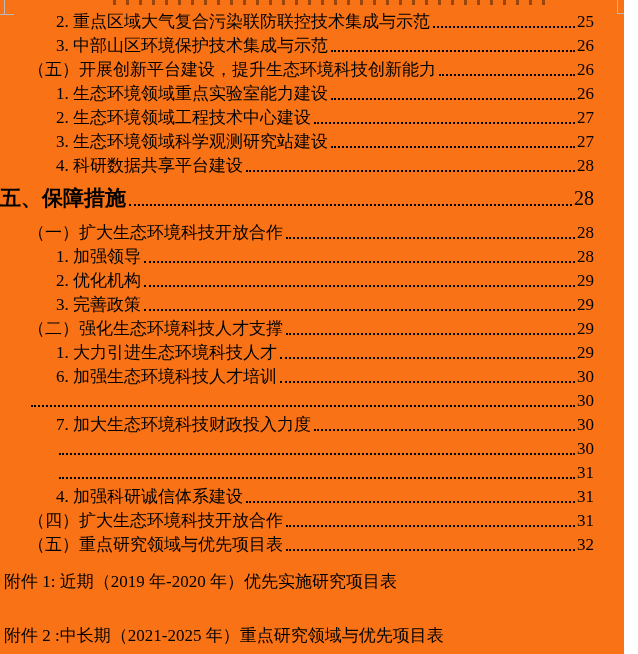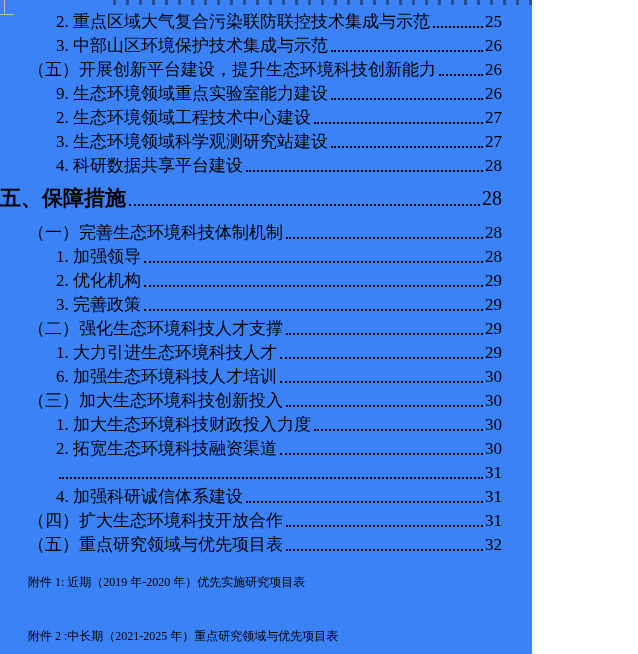--- a/index.html
+++ b/index.html
@@ -1,20 +1,20 @@
 <!DOCTYPE html>
 <html><head>
 <meta charset="utf-8">
 <style>
   html, body { margin: 0; padding: 0; background: #ffffff; }
   .page {
     position: relative;
-    width: 532px;
+    width: 624px;
     height: 654px;
-    background: #3b82f6;
+    background: #f97316;
     color: #000000;
     overflow: hidden;
     font-family: "Liberation Serif", serif;
   }
   
   .crop { position: absolute; background: #b9b9b9; }
   .crop.tl-v { left: 4px;   top: 0;    width: 1px;  height: 14px; }
   .crop.tl-h { left: 0;     top: 14px; width: 14px; height: 1px; }
   .crop.tr-v { left: 617px; top: 0;    width: 1px;  height: 13px; }
   .crop.tr-h { left: 617px; top: 13px; width: 21px; height: 1px; }
@@ -53,25 +53,24 @@
     line-height: 30px;
     font-size: 21px;
     margin: 5px 0 8px 0;
   }
   .row.lvl1 .label  { font-weight: bold; }
   .row.lvl1 .pagenum { font-size: 20px; }
   .row.lvl1 .leader { margin-bottom: 7px; }
 
   .attachment {
     padding-left: 4px;
-    font-size: 12px;
+    font-size: 17px;
     line-height: 24px;
     margin-top: 13px;
     white-space: nowrap;
-    margin-left: 24px;
   }
   .attachment + .attachment { margin-top: 30px; }
 </style>
 </head>
 <body>
 
 <div class="page">
 
   <div class="crop tl-v"></div>
   <div class="crop tl-h"></div>
@@ -90,21 +89,21 @@
       <span class="label">3. 中部山区环境保护技术集成与示范</span>
       <span class="leader"></span>
       <span class="pagenum">26</span>
     </div>
     <div class="row lvl2">
       <span class="label">（五）开展创新平台建设，提升生态环境科技创新能力</span>
       <span class="leader"></span>
       <span class="pagenum">26</span>
     </div>
     <div class="row lvl3">
-      <span class="label">9. 生态环境领域重点实验室能力建设</span>
+      <span class="label">1. 生态环境领域重点实验室能力建设</span>
       <span class="leader"></span>
       <span class="pagenum">26</span>
     </div>
     <div class="row lvl3">
       <span class="label">2. 生态环境领域工程技术中心建设</span>
       <span class="leader"></span>
       <span class="pagenum">27</span>
     </div>
     <div class="row lvl3">
       <span class="label">3. 生态环境领域科学观测研究站建设</span>
@@ -115,21 +114,21 @@
       <span class="label">4. 科研数据共享平台建设</span>
       <span class="leader"></span>
       <span class="pagenum">28</span>
     </div>
     <div class="row lvl1">
       <span class="label">五、保障措施</span>
       <span class="leader"></span>
       <span class="pagenum">28</span>
     </div>
     <div class="row lvl2">
-      <span class="label">（一）完善生态环境科技体制机制</span>
+      <span class="label">（一）扩大生态环境科技开放合作</span>
       <span class="leader"></span>
       <span class="pagenum">28</span>
     </div>
     <div class="row lvl3">
       <span class="label">1. 加强领导</span>
       <span class="leader"></span>
       <span class="pagenum">28</span>
     </div>
     <div class="row lvl3">
       <span class="label">2. 优化机构</span>
@@ -150,31 +149,29 @@
       <span class="label">1. 大力引进生态环境科技人才</span>
       <span class="leader"></span>
       <span class="pagenum">29</span>
     </div>
     <div class="row lvl3">
       <span class="label">6. 加强生态环境科技人才培训</span>
       <span class="leader"></span>
       <span class="pagenum">30</span>
     </div>
     <div class="row lvl2">
-      <span class="label">（三）加大生态环境科技创新投入</span>
-      <span class="leader"></span>
-      <span class="pagenum">30</span>
-    </div>
-    <div class="row lvl3">
-      <span class="label">1. 加大生态环境科技财政投入力度</span>
-      <span class="leader"></span>
-      <span class="pagenum">30</span>
-    </div>
-    <div class="row lvl3">
-      <span class="label">2. 拓宽生态环境科技融资渠道</span>
+      <span class="leader"></span>
+      <span class="pagenum">30</span>
+    </div>
+    <div class="row lvl3">
+      <span class="label">7. 加大生态环境科技财政投入力度</span>
+      <span class="leader"></span>
+      <span class="pagenum">30</span>
+    </div>
+    <div class="row lvl3">
       <span class="leader"></span>
       <span class="pagenum">30</span>
     </div>
     <div class="row lvl3">
       <span class="leader"></span>
       <span class="pagenum">31</span>
     </div>
     <div class="row lvl3">
       <span class="label">4. 加强科研诚信体系建设</span>
       <span class="leader"></span>

